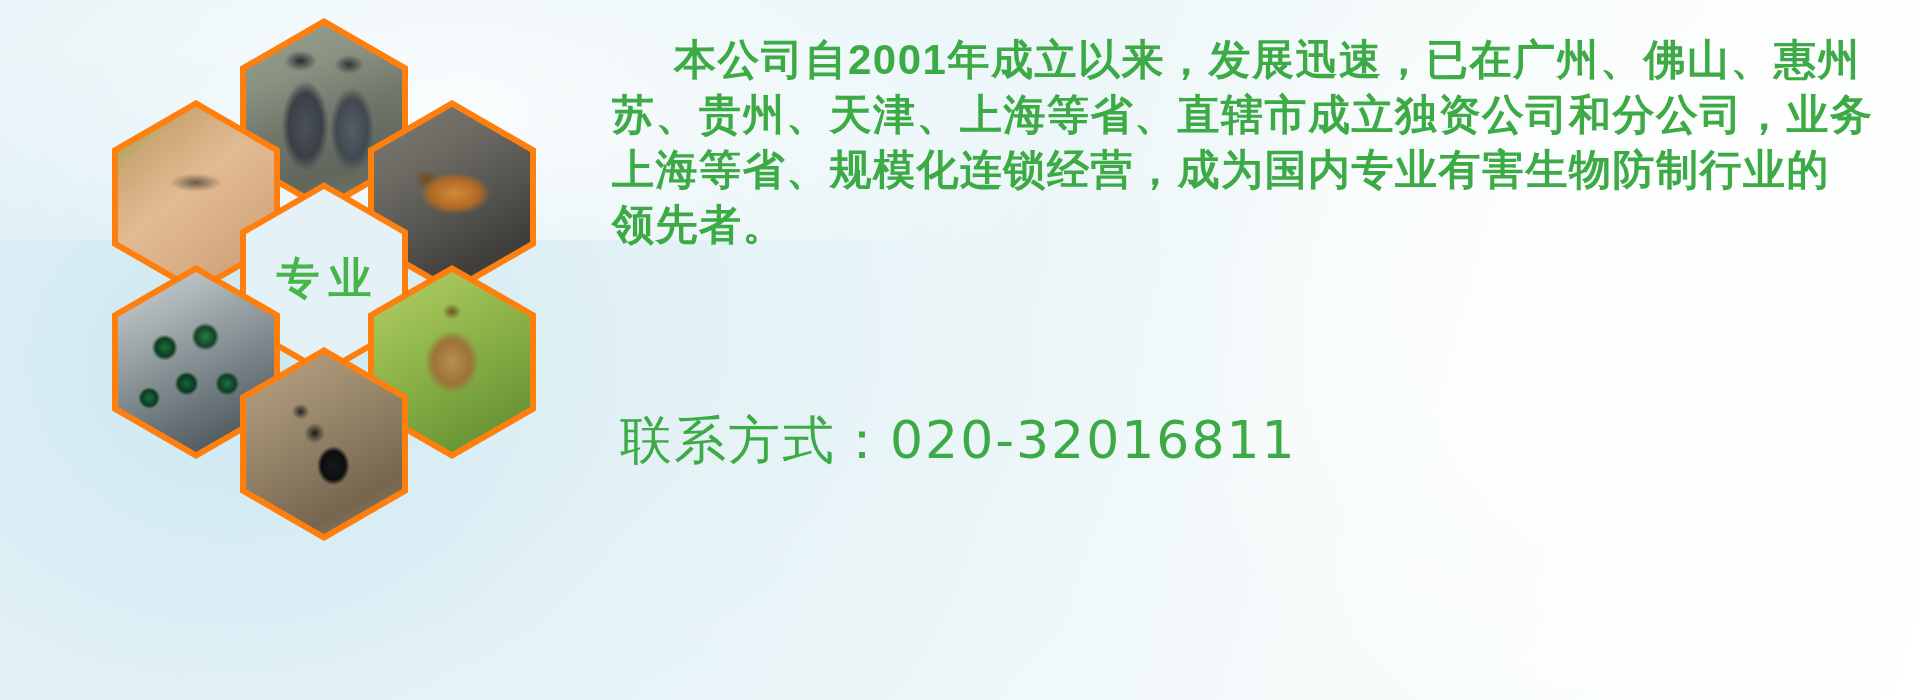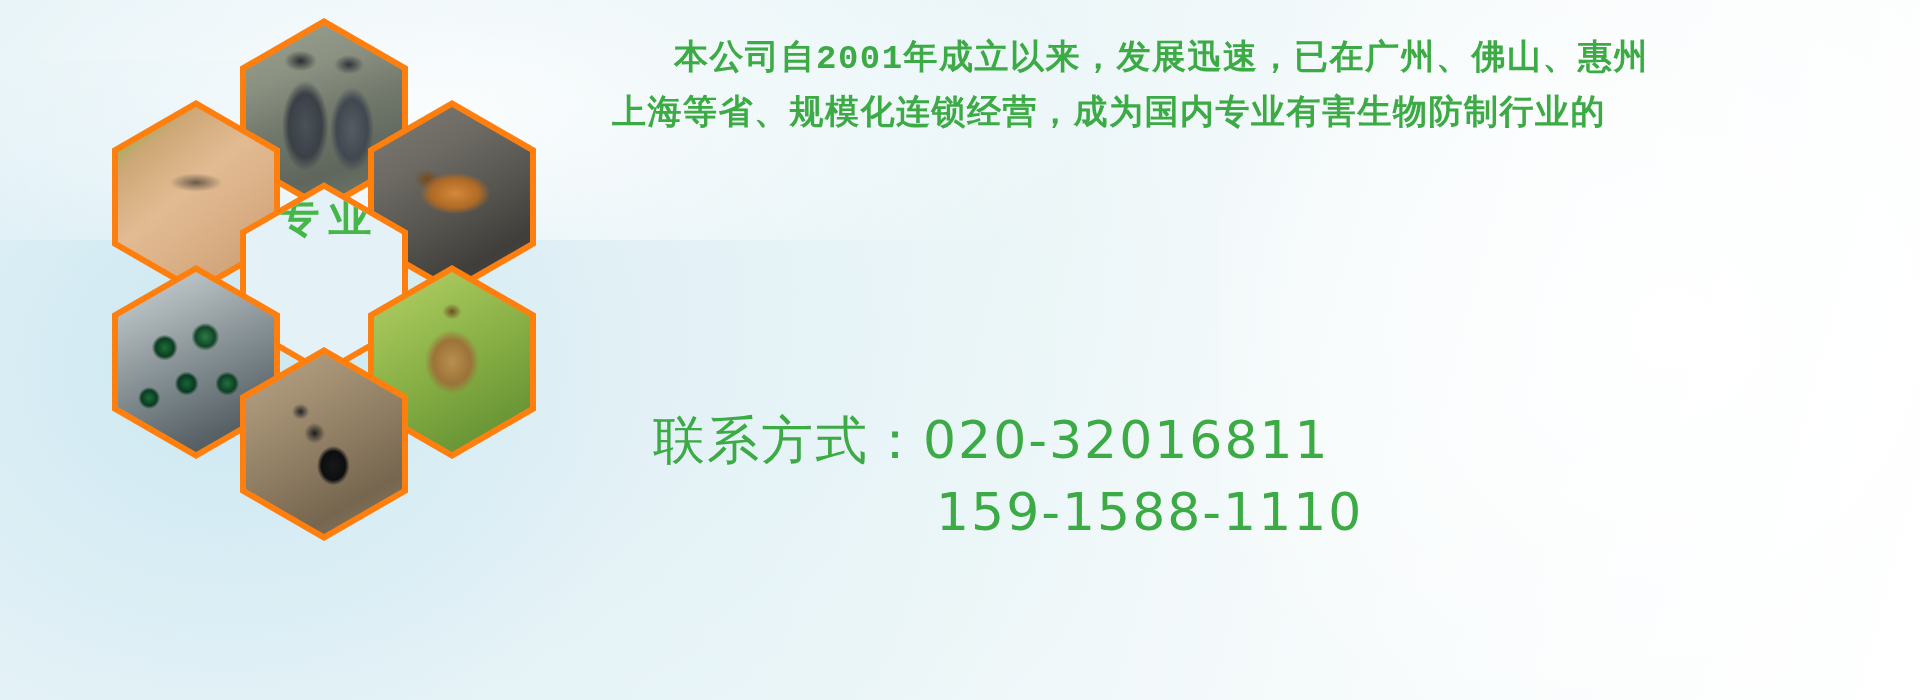--- a/index.html
+++ b/index.html
@@ -65,21 +65,21 @@
   #hex-mosquito  { left: 22px;  top: 90px; }
   #hex-label     { left: 150px; top: 172px; }
   #hex-flies     { left: 22px;  top: 255px; }
   #hex-stinkbug  { left: 278px; top: 255px; }
   #hex-ant       { left: 150px; top: 337px; }
 
   
   #hex-label .hex-inner {
     background: transparent;
     display: flex; flex-direction: column;
-    align-items: center; justify-content: space-between;
+    align-items: center; justify-content: center;
   }
   #hex-label.hex { background: transparent; }
   #hex-label .hex-ring {
     position: absolute; inset: 0;
     clip-path: polygon(50% 0%, 100% 25%, 100% 75%, 50% 100%, 0% 75%, 0% 25%);
     background: #ff7f0e;
   }
   #hex-label .hex-ring::after {
     content: "";
     position: absolute; left: 6px; top: 7px; right: 6px; bottom: 7px;
@@ -141,34 +141,33 @@
   }
 
   
   #copy-block {
     position: absolute;
     left: 612px; top: 32px;
     width: 1260px;
   }
   .copy-line {
     color: #3cab45;
-    font-size: 34px;
+    font-size: 42px;
     font-weight: bold;
     line-height: 55px;
     letter-spacing: 1.5px;
     white-space: nowrap;
-    font-family: Liberation Mono, monospace;
+    font-family: Liberation Sans, sans-serif;
   }
   .copy-line.indent { text-indent: 62px; }
 
   #contact-block {
     position: absolute;
     left: 620px; top: 404px;
     width: 1200px;
-    margin-left: 33px;
   }
   .contact-line {
     color: #3cab45;
     font-size: 52px;
     font-weight: normal;
     line-height: 72px;
     letter-spacing: 2px;
     white-space: nowrap;
     font-family: "DejaVu Sans", "Liberation Sans", sans-serif;
   }
@@ -225,21 +224,22 @@
     <div class="hex" id="hex-ant">
       <div class="hex-inner">
         <div class="photo ph-ant"></div>
       </div>
     </div>
 
   </div>
 
   <div id="copy-block">
     <div class="copy-line indent">本公司自2001年成立以来，发展迅速，已在广州、佛山、惠州</div>
+    <div class="copy-line">苏、贵州、天津、上海等省、直辖市成立独资公司和分公司，业务</div>
     <div class="copy-line">上海等省、规模化连锁经营，成为国内专业有害生物防制行业的</div>
+    <div class="copy-line">领先者。</div>
   </div>
 
   <div id="contact-block">
     <div class="contact-line" id="contact-primary"><span>联系方式：</span><span>020-32016811</span></div>
-    <div class="contact-line" id="contact-secondary">159-1588-1110</div>
   </div>
 
 </div>
 
 </body></html>

